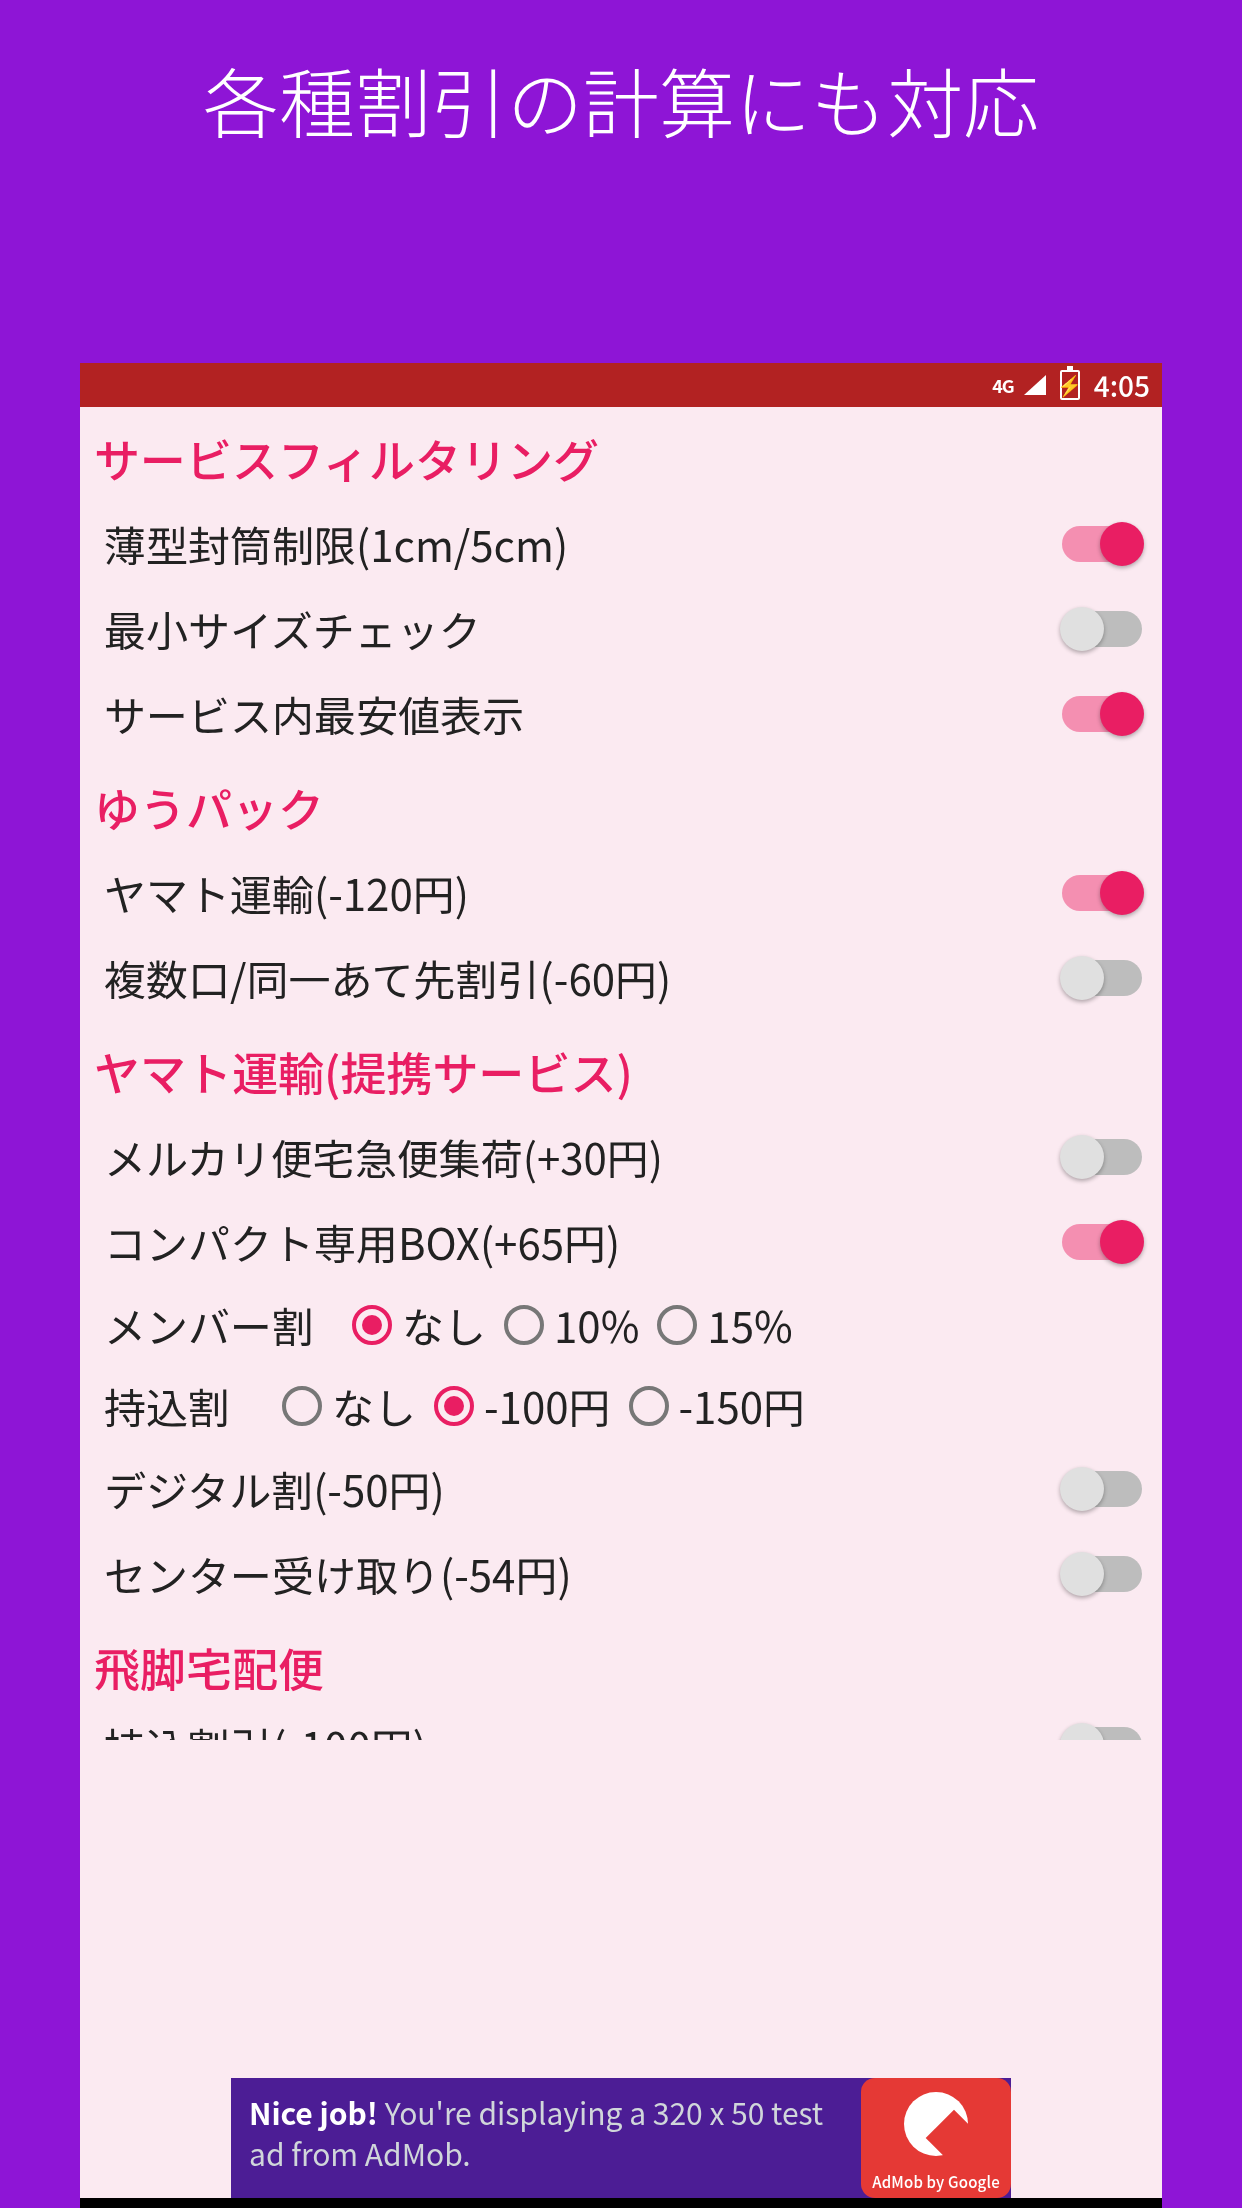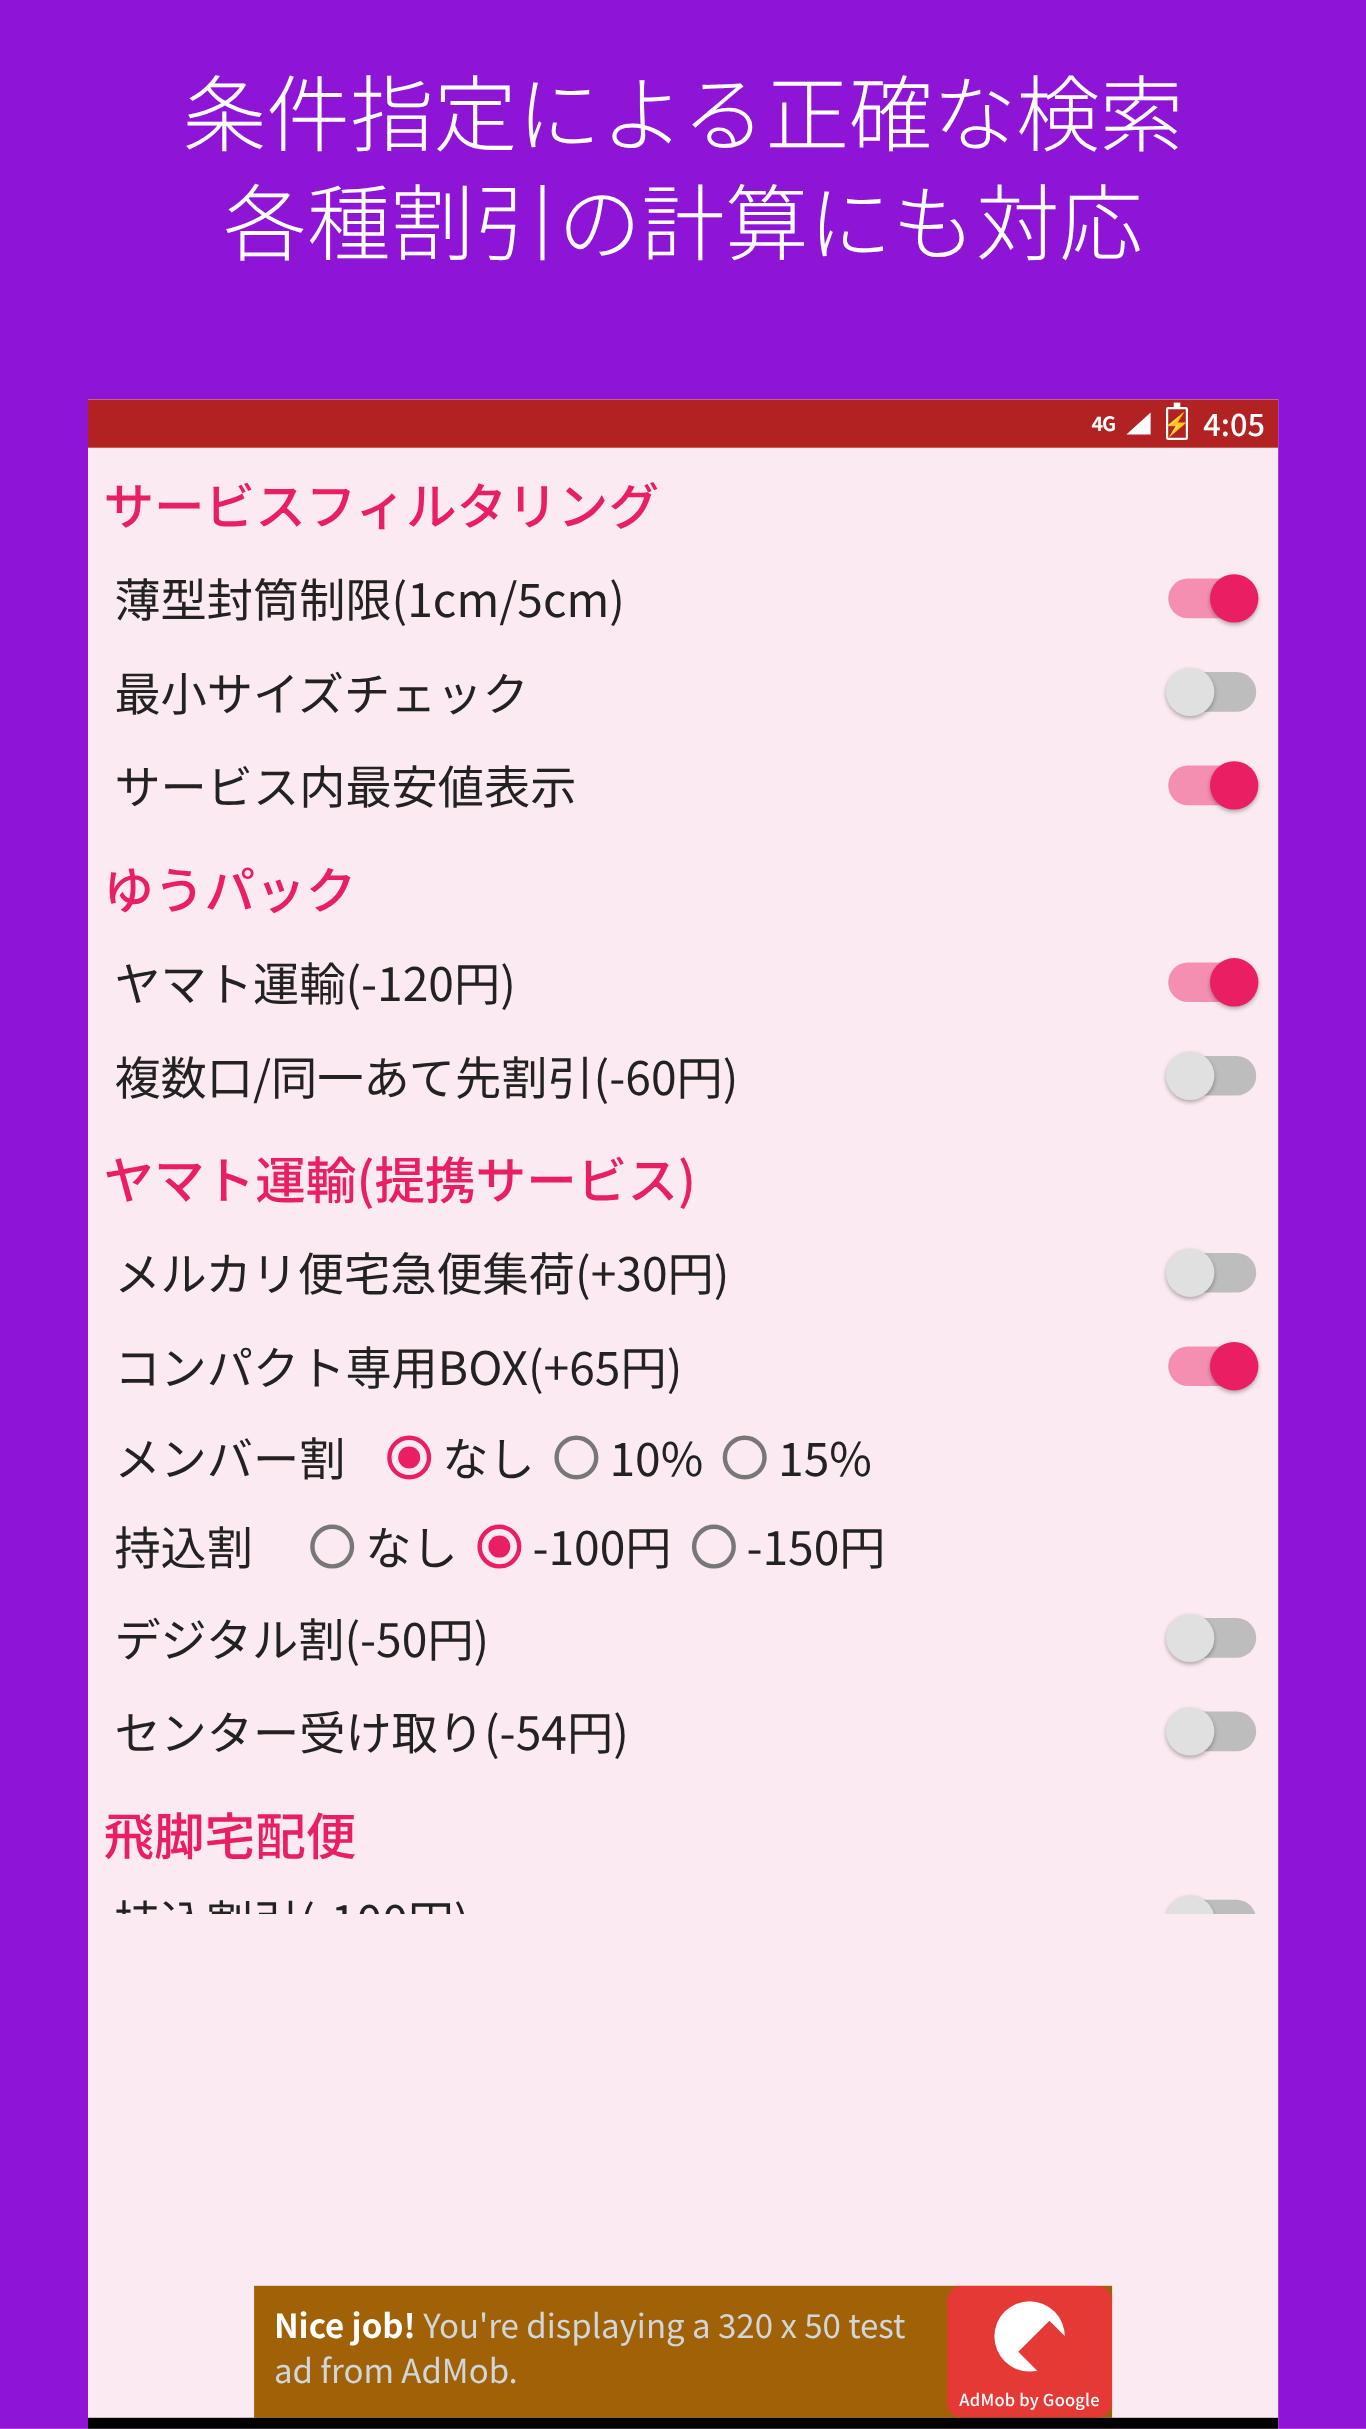--- a/index.html
+++ b/index.html
@@ -161,21 +161,21 @@
   .partial-row .toggle { transform: translateY(14px); }
 
   .ad-banner {
     position: absolute;
     bottom: 30px;
     left: 50%;
     transform: translateX(-50%);
     width: 780px;
     height: 120px;
     display: flex;
-    background: #a16207;
+    background: #4c1d95;
     color: #d0d6da;
     overflow: hidden;
   }
   .ad-text {
     flex: 1;
     padding: 14px 18px;
     font-size: 30px;
     line-height: 1.35;
   }
   .ad-text strong { color: #fff; font-weight: 700; }
@@ -240,21 +240,20 @@
   .nav-recent {
     width: 22px; height: 22px;
     border: 3px solid #fff;
     margin-top: 18px;
   }
 </style>
 </head>
 <body>
 
 <div class="hero-text">
-  <div>条件指定による正確な検索</div>
   <div>各種割引の計算にも対応</div>
 </div>
 
 <div class="phone">
 
   <div class="status-bar">
     <span class="signal-4g">4G</span>
     <span class="signal-tri"></span>
     <span class="battery">⚡</span>
     <span>4:05</span>

